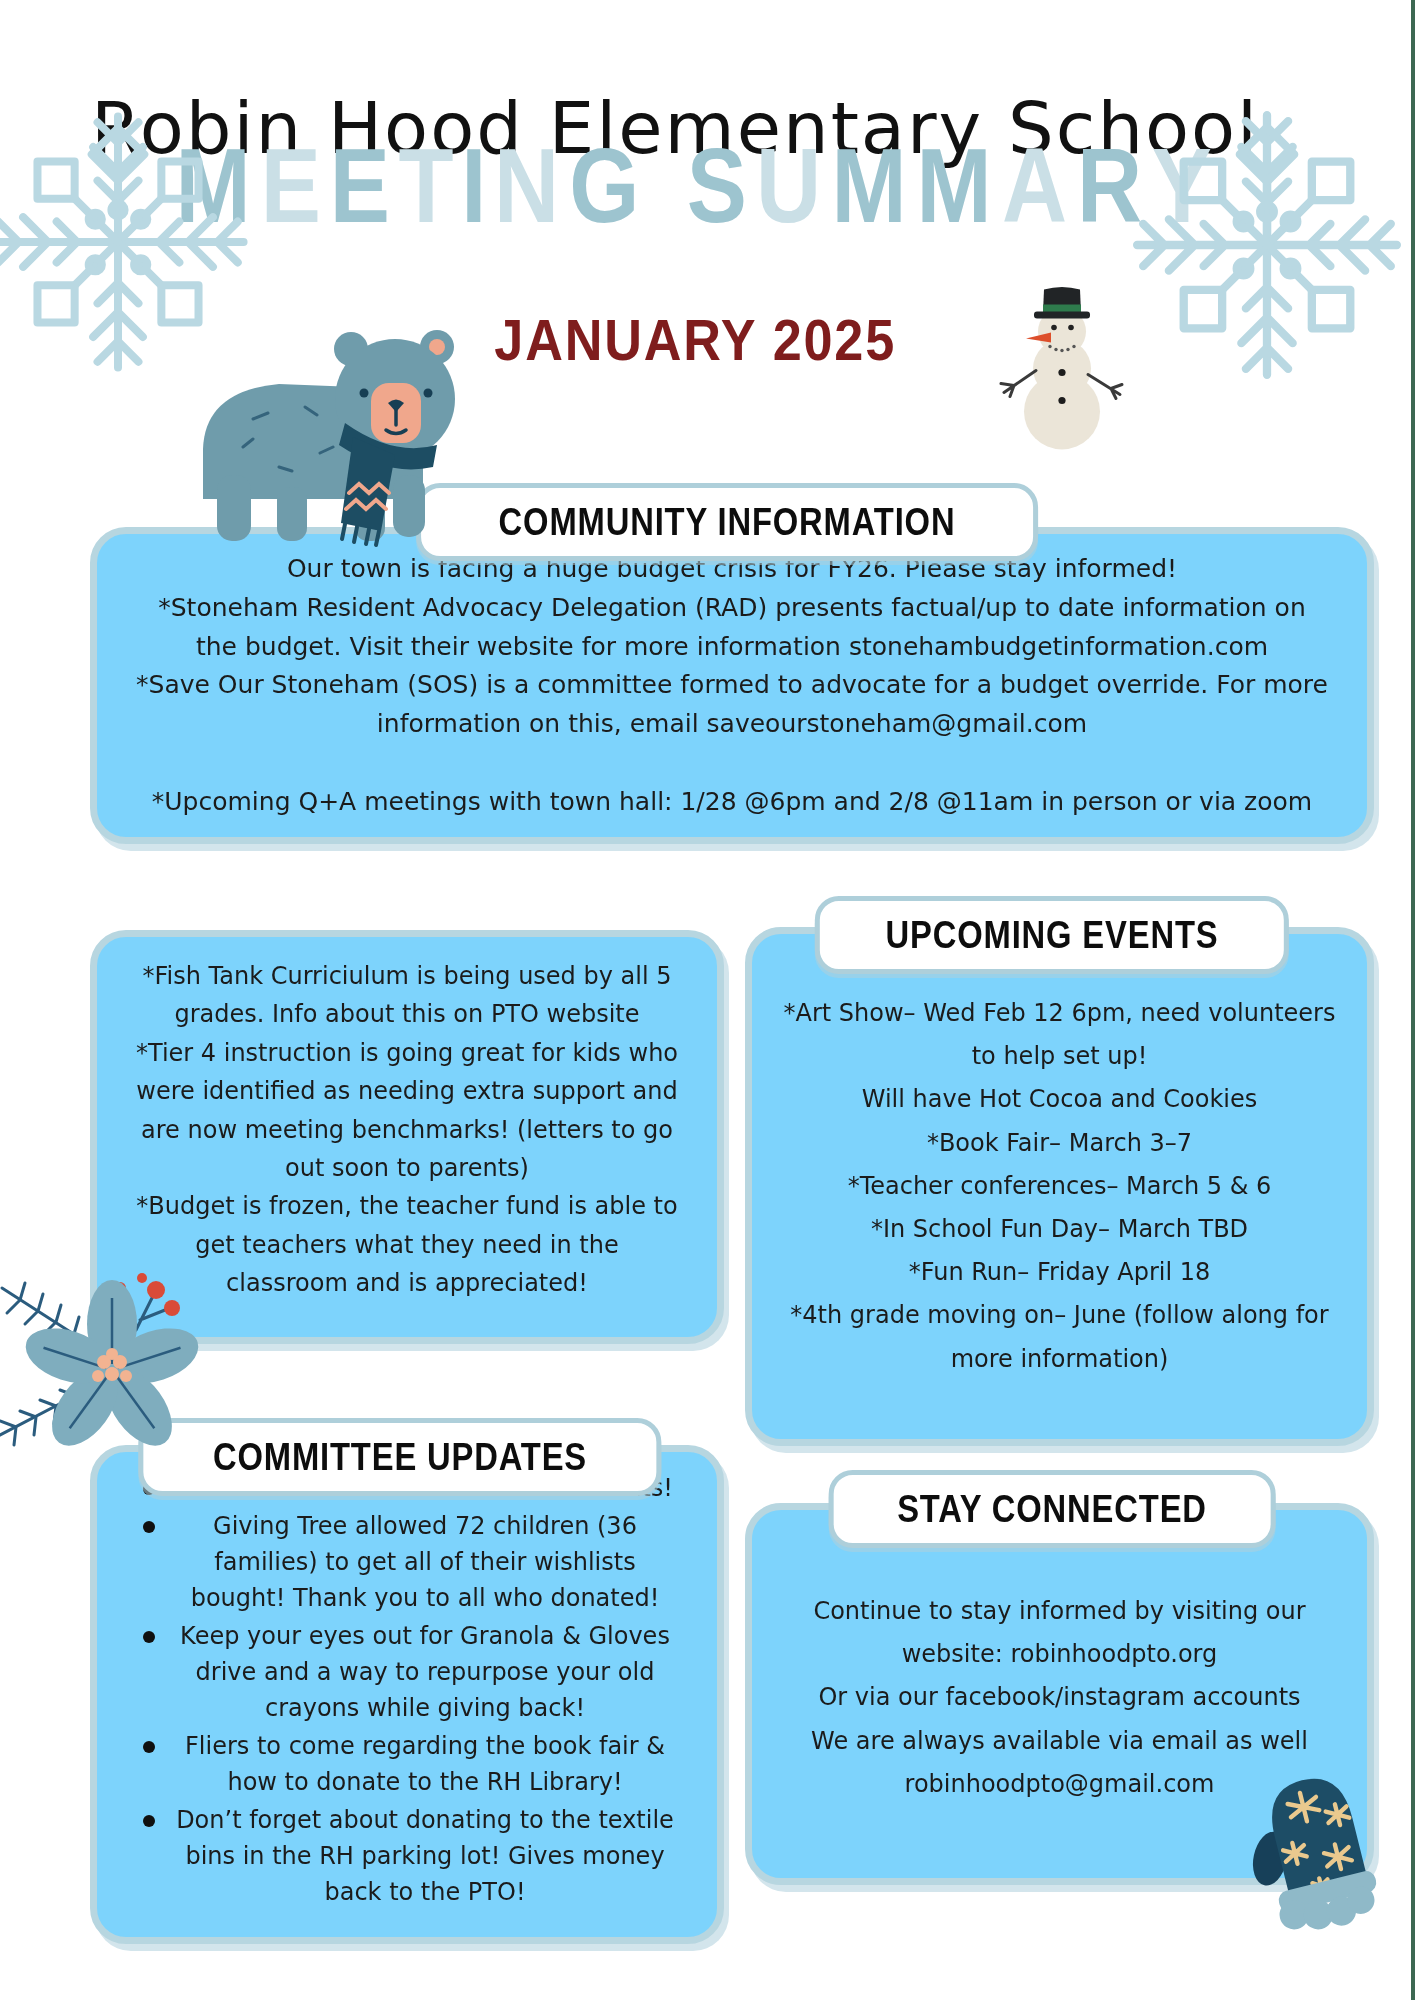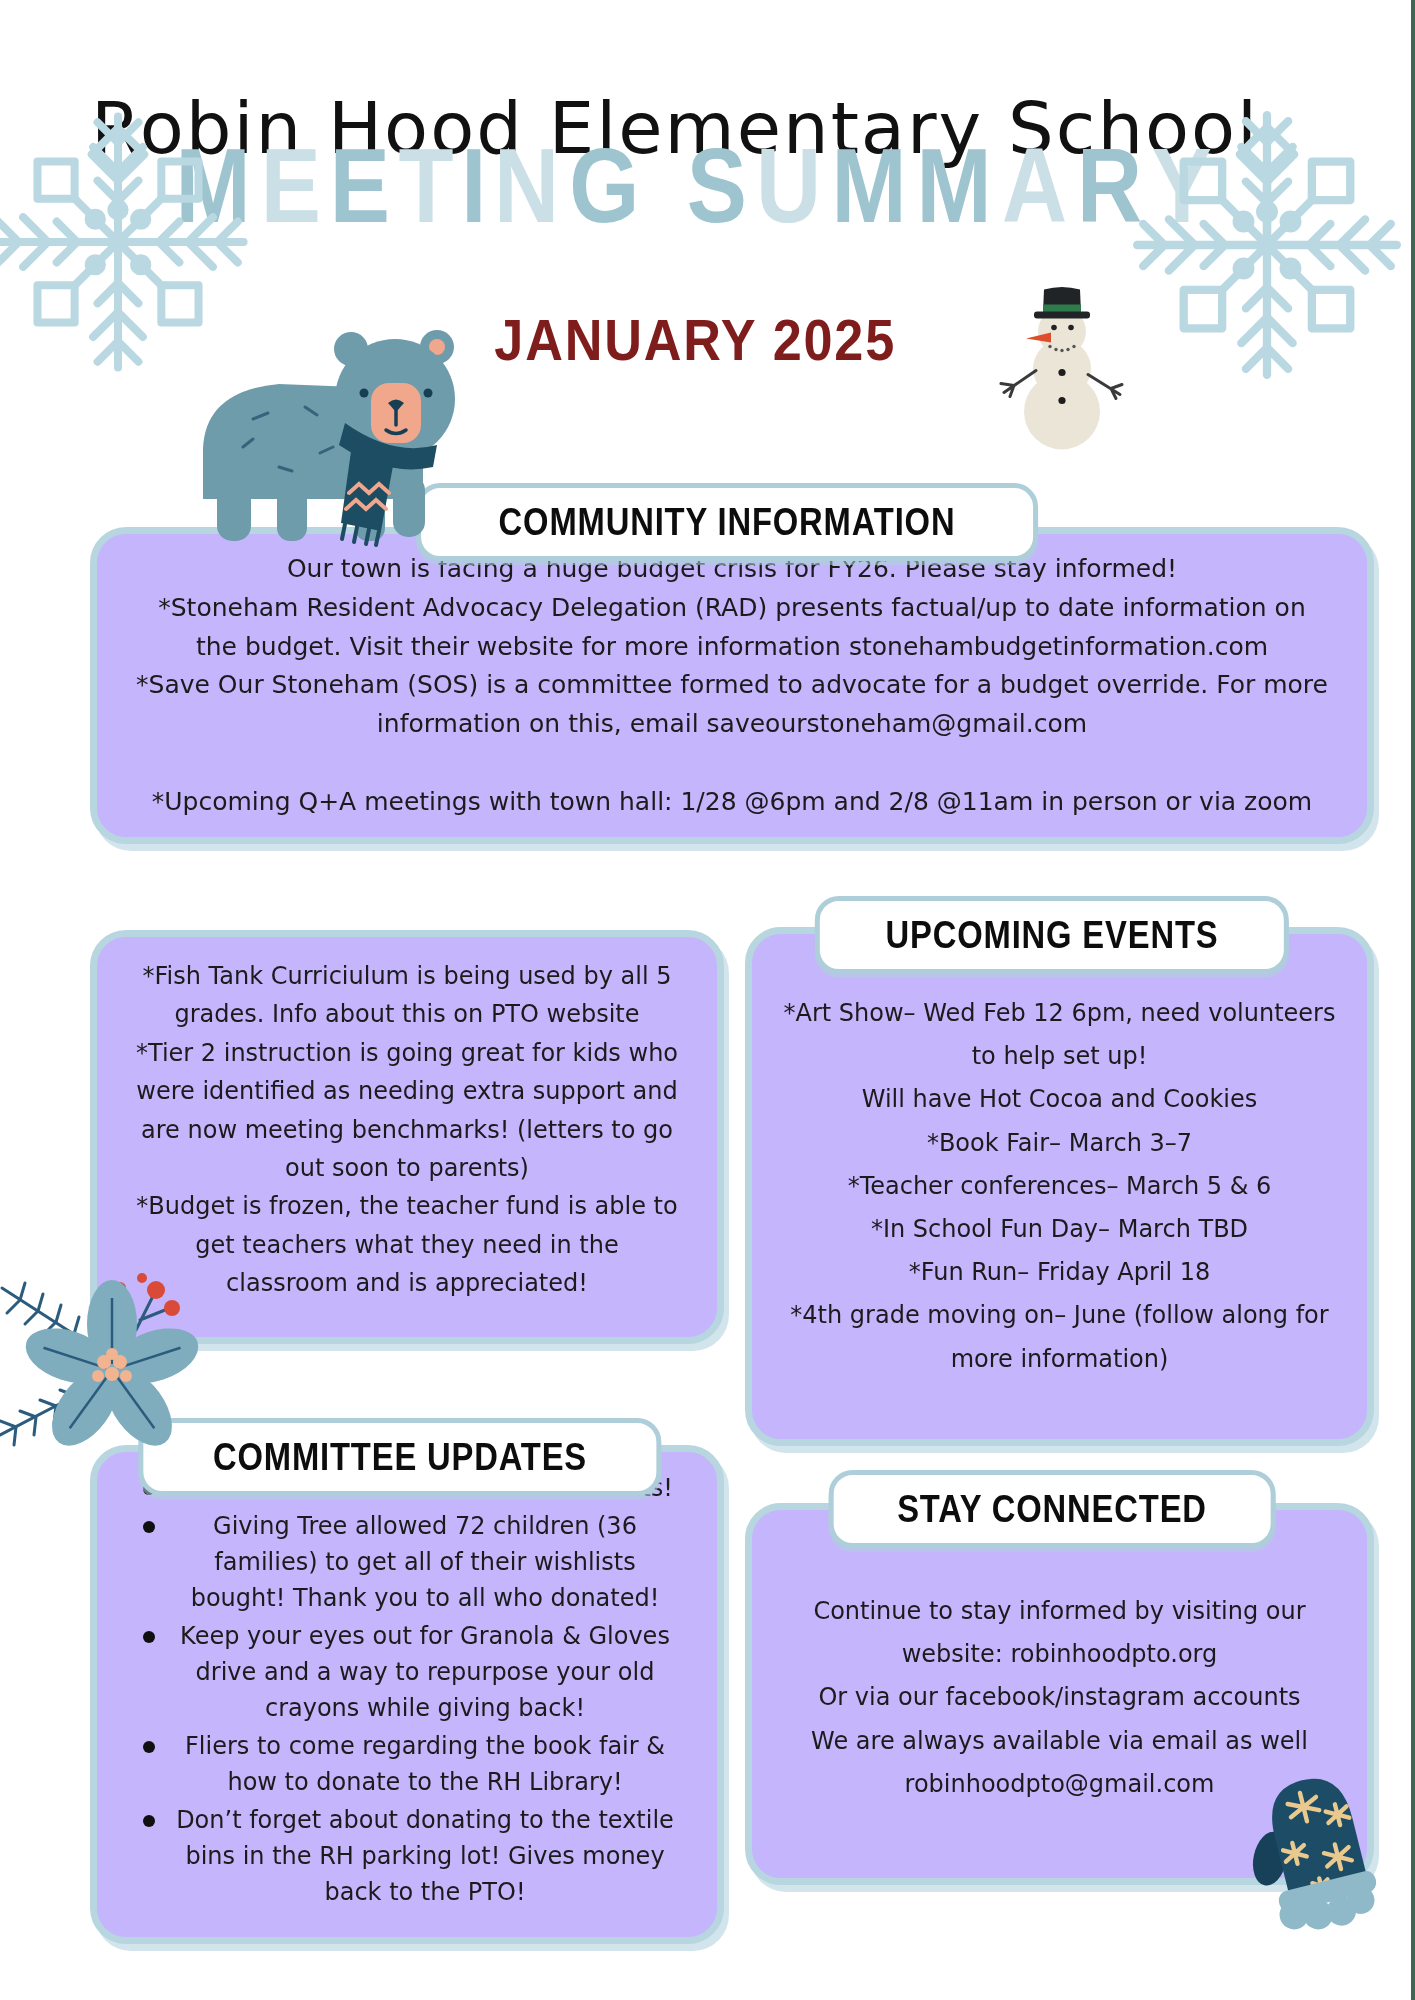--- a/index.html
+++ b/index.html
@@ -42,21 +42,21 @@
     transform:scaleX(.84);transform-origin:center;
   }
   .community-pill{left:727px;top:443px;}
   .principal-pill{left:400px;top:856px;}
   .events-pill{left:1052px;top:856px;}
   .committee-pill{left:400px;top:1378px;}
   .connected-pill{left:1052px;top:1430px;}
 
   
   .cbox{
-    position:absolute;z-index:2;background:#c4b5fd;
+    position:absolute;z-index:2;background:#7dd3fc;
     border:7px solid #b7d6e0;border-radius:36px;
     box-shadow:5px 7px 0 #d3e5ec;
   }
   .community-box{left:90px;top:527px;width:1270px;min-height:300px;}
   .principal-box{left:90px;top:930px;width:620px;min-height:400px;}
   .events-box{left:745px;top:927px;width:615px;min-height:430px;}
   .committee-box{left:90px;top:1445px;width:620px;min-height:485px;}
   .connected-box{left:745px;top:1503px;width:615px;min-height:335px;}
 
   .box-text{text-align:center;}
@@ -252,21 +252,21 @@
         <p class="txt-line">*Stoneham Resident Advocacy Delegation (RAD) presents factual/up to date information on the budget. Visit their website for more information stonehambudgetinformation.com</p>
         <p class="txt-line">*Save Our Stoneham (SOS) is a committee formed to advocate for a budget override. For more information on this, email saveourstoneham@gmail.com</p>
         <p class="txt-line">&nbsp;</p>
         <p class="txt-line">*Upcoming Q+A meetings with town hall: 1/28 @6pm and 2/8 @11am in person or via zoom</p>
       </div>
   </section>
 
   <section class="cbox principal-box">
     <div class="box-text">
         <p class="txt-line">*Fish Tank Curriciulum is being used by all 5 grades. Info about this on PTO website</p>
-        <p class="txt-line">*Tier 2 instruction is going great for kids who were identified as needing extra support and are now meeting benchmarks! (letters to go out soon to parents)</p>
+        <p class="txt-line">*Tier 4 instruction is going great for kids who were identified as needing extra support and are now meeting benchmarks! (letters to go out soon to parents)</p>
         <p class="txt-line">*Budget is frozen, the teacher fund is able to get teachers what they need in the classroom and is appreciated!</p>
       </div>
   </section>
 
   <div class="pill events-pill">
     <span class="hdr">UPCOMING EVENTS</span>
   </div>
   <section class="cbox events-box">
     <div class="box-text">
         <p class="txt-line">*Art Show– Wed Feb 12 6pm, need volunteers to help set up!</p>

